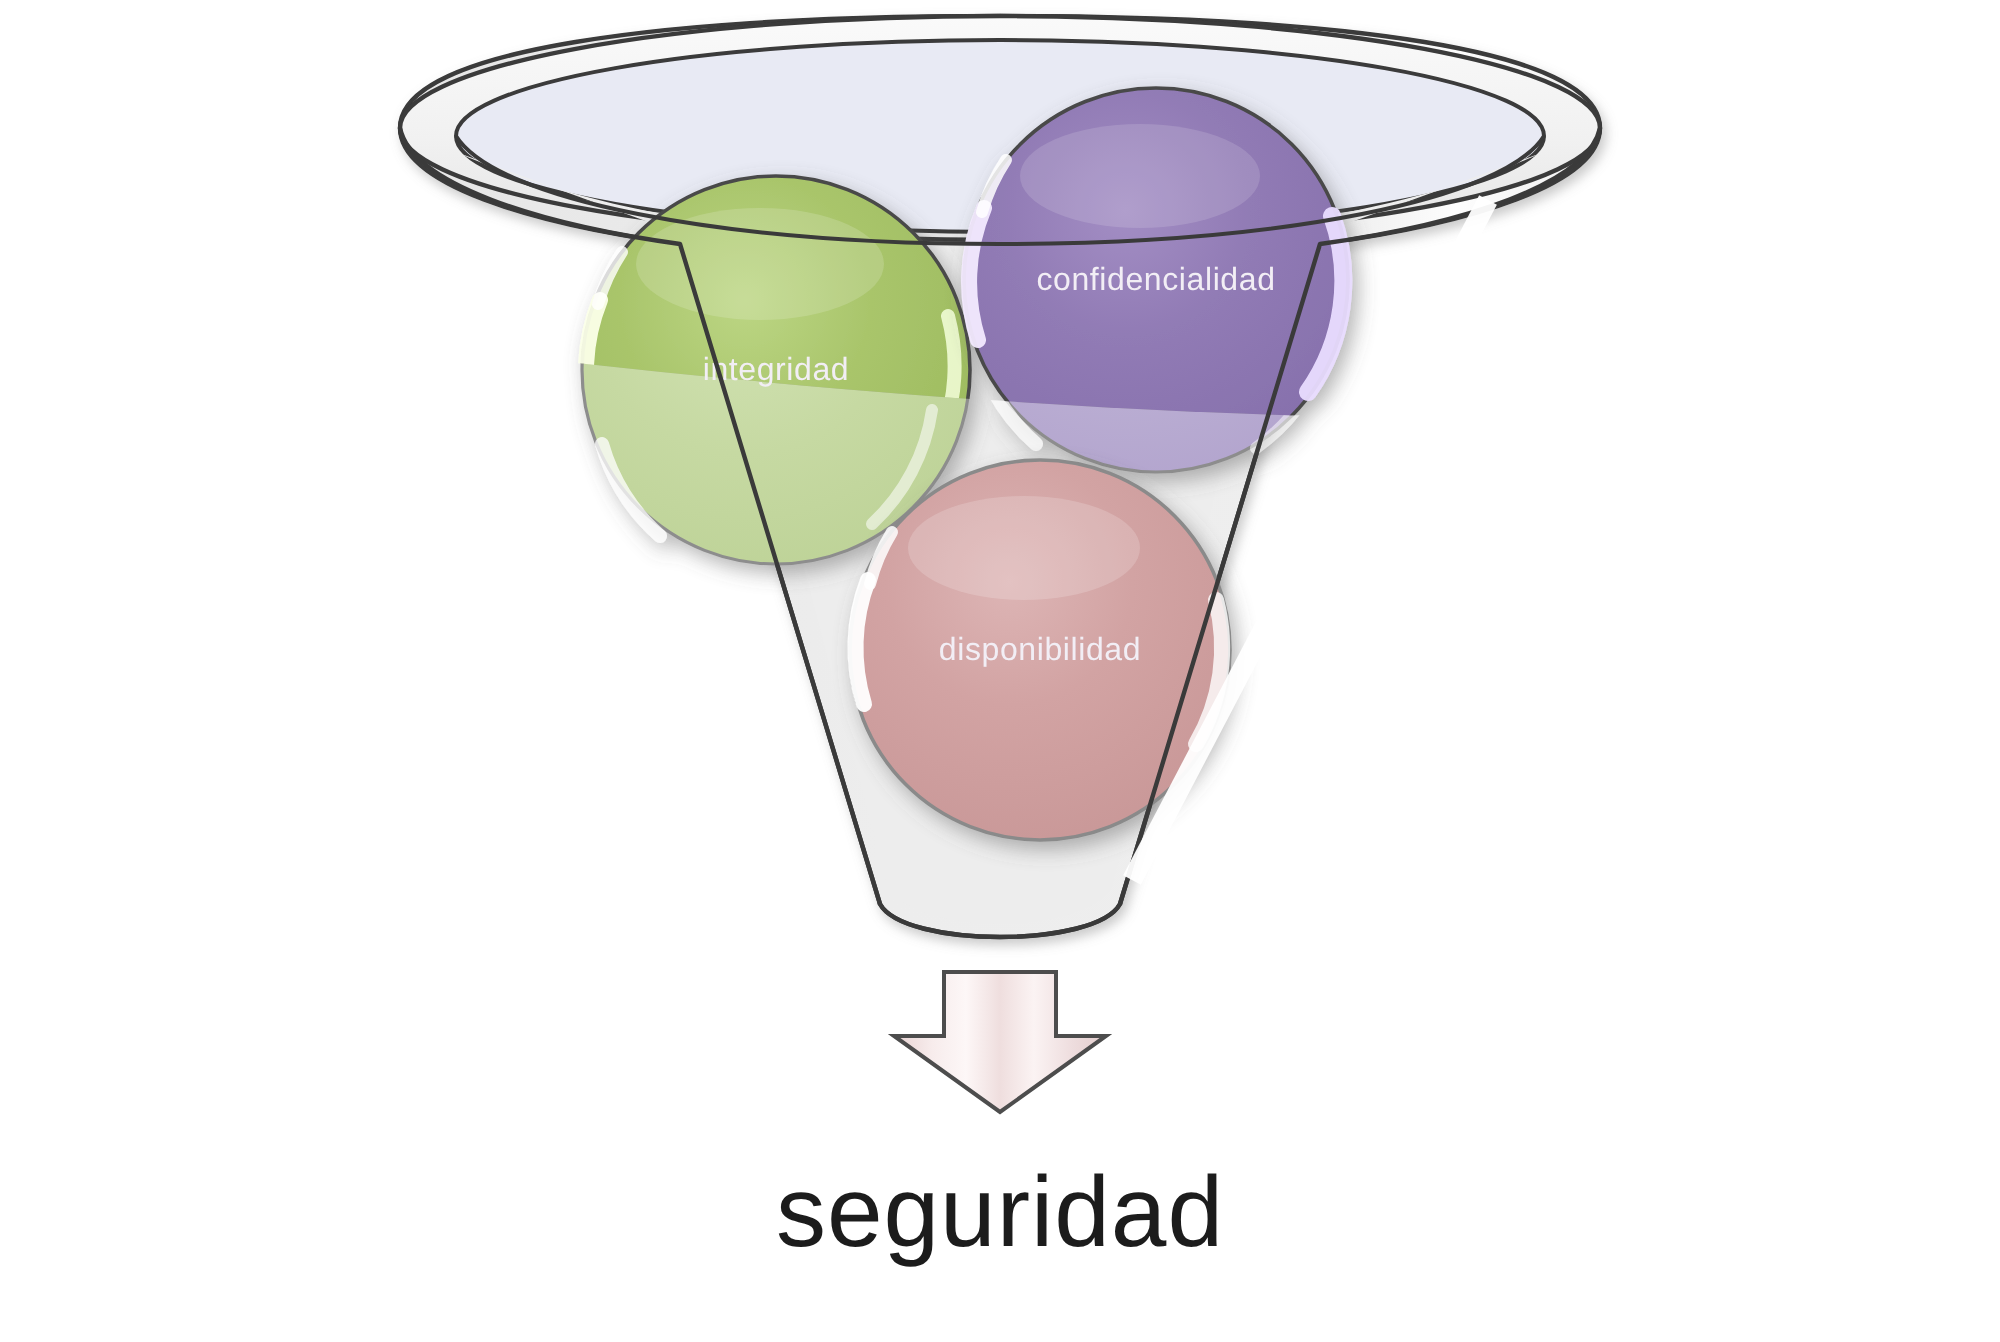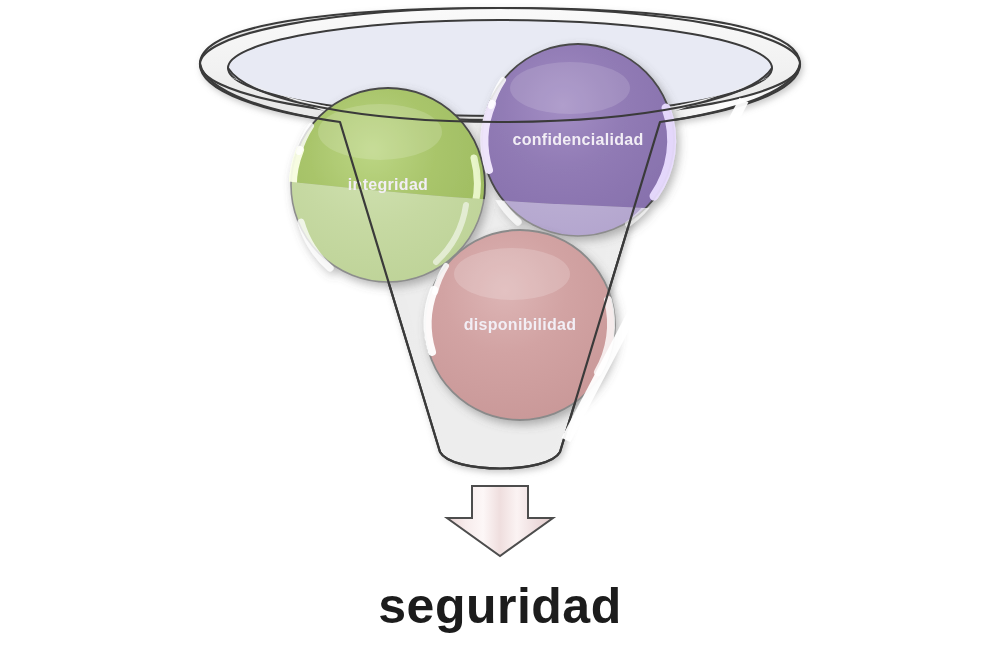--- a/index.html
+++ b/index.html
@@ -3,21 +3,21 @@
 <meta charset="utf-8">
 <style>
   html,body{margin:0;padding:0;}
   body{
     width:1000px;height:671px;
     background:#ffffff;
     font-family:"Liberation Sans", sans-serif;
     overflow:hidden;
     position:relative;
   }
-  #stage{position:absolute;left:0;top:0;width:1000px;height:671px;font-weight:bold;}
+  #stage{position:absolute;left:0;top:0;width:1000px;height:671px;}
   svg{display:block;}
   .lbl{
     font-family:"Liberation Sans", sans-serif;
     font-size:16px;
     fill:#f2eef5;
     text-anchor:middle;
     dominant-baseline:middle;
     letter-spacing:0.3px;
     paint-order:stroke;
   }

